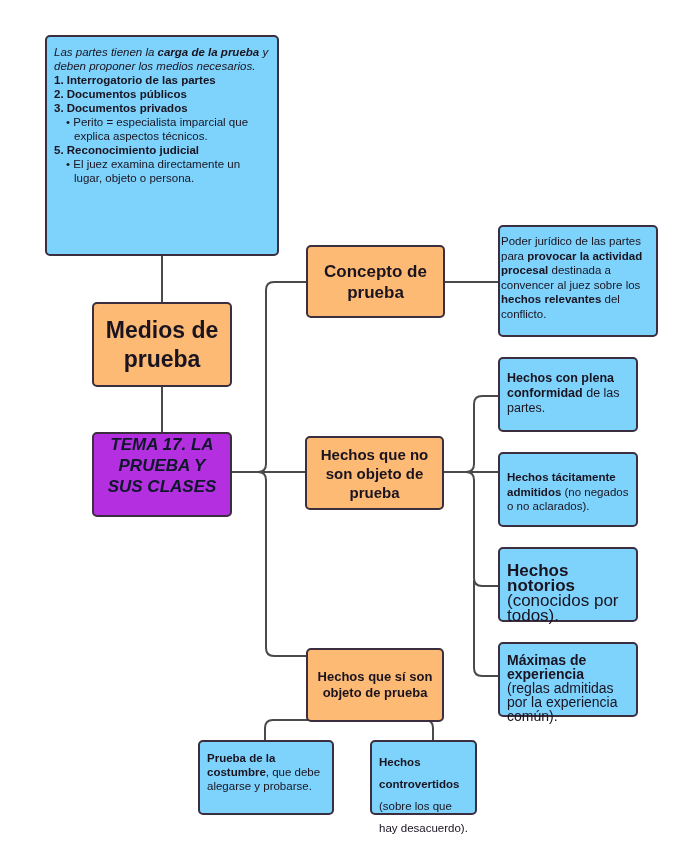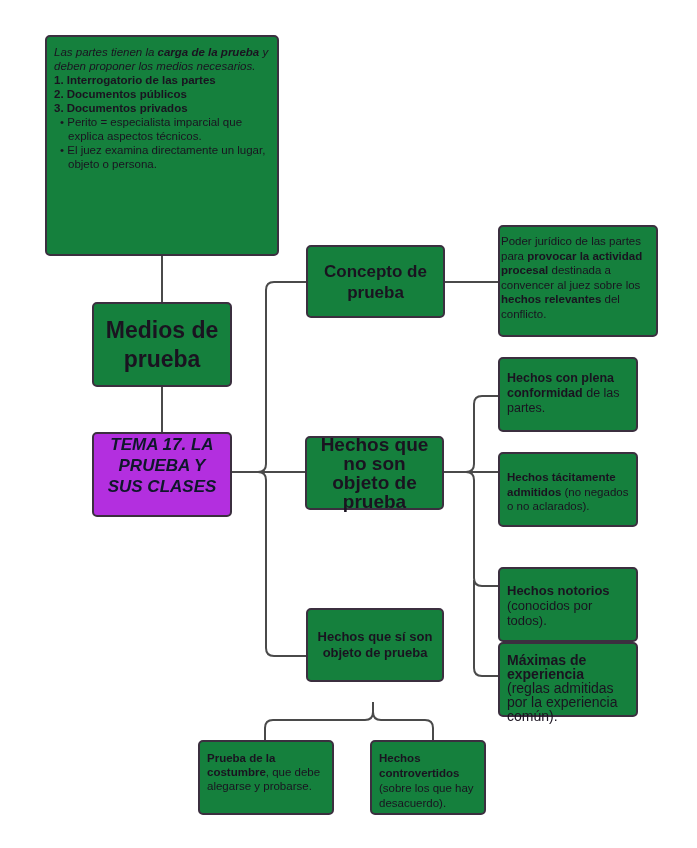--- a/index.html
+++ b/index.html
@@ -1,26 +1,26 @@
 <!DOCTYPE html>
 <html><head>
 <meta charset="utf-8">
 <style>
   html, body { margin:0; padding:0; background:#ffffff; }
   body { width:697px; height:848px; position:relative; overflow:hidden; font-family:"Liberation Sans", sans-serif; color:#1a1320; }
   .box { position:absolute; box-sizing:border-box; border:2px solid #3b2f3f; border-radius:5px; }
-  .light { background:#15803d; }
-  .mid { background:#15803d; text-align:center; display:flex; align-items:center; justify-content:center; font-weight:bold; }
+  .light { background:#7dd3fc; }
+  .mid { background:#fdba74; text-align:center; display:flex; align-items:center; justify-content:center; font-weight:bold; }
   .dark { background:#b32fdf; color:#0f172a; text-align:center; display:flex; align-items:flex-start; justify-content:center; font-weight:bold;font-style:italic; }
   svg.lines { position:absolute; left:0; top:0; }
   .small { font-size:11.5px; line-height:14px; }
   .note { font-size:12.5px; line-height:15px; padding:7px 8px; }
   .intro { font-style:italic; }
   .item { font-weight:bold; }
-  .sub { padding-left:12px; text-indent:-8px; margin-left:2px; }
+  .sub { padding-left:12px; text-indent:-8px; margin-left:8px; }
   b { font-weight:bold; }
 </style>
 </head>
 <body>
 
 <svg class="lines" width="697" height="848">
   <g fill="none" stroke="#4a4a4a" stroke-width="2">
 
     <line x1="162" y1="256" x2="162" y2="302"></line>
 
@@ -43,58 +43,59 @@
     <path d="M373 702 L373 712 Q373 720 381 720 L425 720 Q433 720 433 728 L433 740"></path>
   </g>
 </svg>
 
 <div class="box light small" style="left:45px; top:35px; width:234px; height:221px; padding:8px 7px; font-size:11.5px; line-height:14px;">
   <div class="intro"><span>Las partes tienen la </span><b>carga de la prueba</b><span> y deben proponer los medios necesarios.</span></div>
   <div class="item">1. Interrogatorio de las partes</div>
   <div class="item">2. Documentos públicos</div>
   <div class="item">3. Documentos privados</div>
   <div class="sub">• Perito = especialista imparcial que explica aspectos técnicos.</div>
+  <div class="item">5. Reconocimiento judicial</div>
   <div class="sub">• El juez examina directamente un lugar, objeto o persona.</div>
 </div>
 
 <div class="box mid" style="left:92px; top:302px; width:140px; height:85px; font-size:23px; line-height:29px; padding:0 8px;">
   <span>Medios de prueba</span>
 </div>
 
 <div class="box dark" style="left:92px; top:432px; width:140px; height:85px; font-size:17px; line-height:21px; padding:0 6px;">
   <span>TEMA 17. LA PRUEBA Y SUS CLASES</span>
 </div>
 
 <div class="box mid" style="left:306px; top:245px; width:139px; height:73px; font-size:17px; line-height:21px; padding:0 6px;">
   <span>Concepto de prueba</span>
 </div>
 
 <div class="box light" style="left:498px; top:225px; width:160px; height:112px; padding:7px 1px; font-size:11.5px; line-height:14.5px;">
   <span>Poder jurídico de las partes para </span><b>provocar la actividad procesal</b><span> destinada a convencer al juez sobre los </span><b>hechos relevantes</b><span> del conflicto.</span>
 </div>
 
-<div class="box mid" style="left:305px; top:436px; width:139px; height:74px; font-size:19px; line-height:19px; padding:0 6px;">
+<div class="box mid" style="left:305px; top:436px; width:139px; height:74px; font-size:15px; line-height:19px; padding:0 6px;">
   <span>Hechos que no son objeto de prueba</span>
 </div>
 
 <div class="box light note" style="left:498px; top:357px; width:140px; height:75px; font-size:12.5px; line-height:15px; padding:12px 7px;">
   <b>Hechos con plena conformidad</b><span> de las partes.</span>
 </div>
 <div class="box light" style="left:498px; top:452px; width:140px; height:75px; font-size:11.5px; line-height:14.5px; padding:16px 7px;">
   <b>Hechos tácitamente admitidos</b><span> (no negados o no aclarados).</span>
 </div>
-<div class="box light" style="left:498px; top:547px; width:140px; height:75px; font-size:13px; line-height:15px; padding:14px 7px;margin-top:20px;">
+<div class="box light" style="left:498px; top:547px; width:140px; height:75px; font-size:17px; line-height:15px; padding:14px 7px;">
   <b>Hechos notorios</b><span> (conocidos por todos).</span>
 </div>
 <div class="box light" style="left:498px; top:642px; width:140px; height:75px; font-size:14px; line-height:14px; padding:9px 7px;">
   <b>Máximas de experiencia</b><span> (reglas admitidas por la experiencia común).</span>
 </div>
 
-<div class="box mid" style="left:306px; top:608px; width:138px; height:74px; font-size:13px; line-height:16px; padding:0 6px;">
+<div class="box mid" style="left:306px; top:648px; width:138px; height:74px; font-size:13px; line-height:16px; padding:0 6px;">
   <span>Hechos que sí son objeto de prueba</span>
 </div>
 
 <div class="box light" style="left:198px; top:740px; width:136px; height:75px; font-size:11.5px; line-height:14px; padding:9px 7px;">
   <b>Prueba de la costumbre</b><span>, que debe alegarse y probarse.</span>
 </div>
-<div class="box light" style="left:370px; top:740px; width:116px; height:75px; font-size:11.5px; line-height:15px; padding:9px 7px;">
+<div class="box light" style="left:370px; top:740px; width:107px; height:75px; font-size:11.5px; line-height:22px; padding:9px 7px;">
   <b>Hechos controvertidos</b><span> (sobre los que hay desacuerdo).</span>
 </div>
 
 </body></html>

